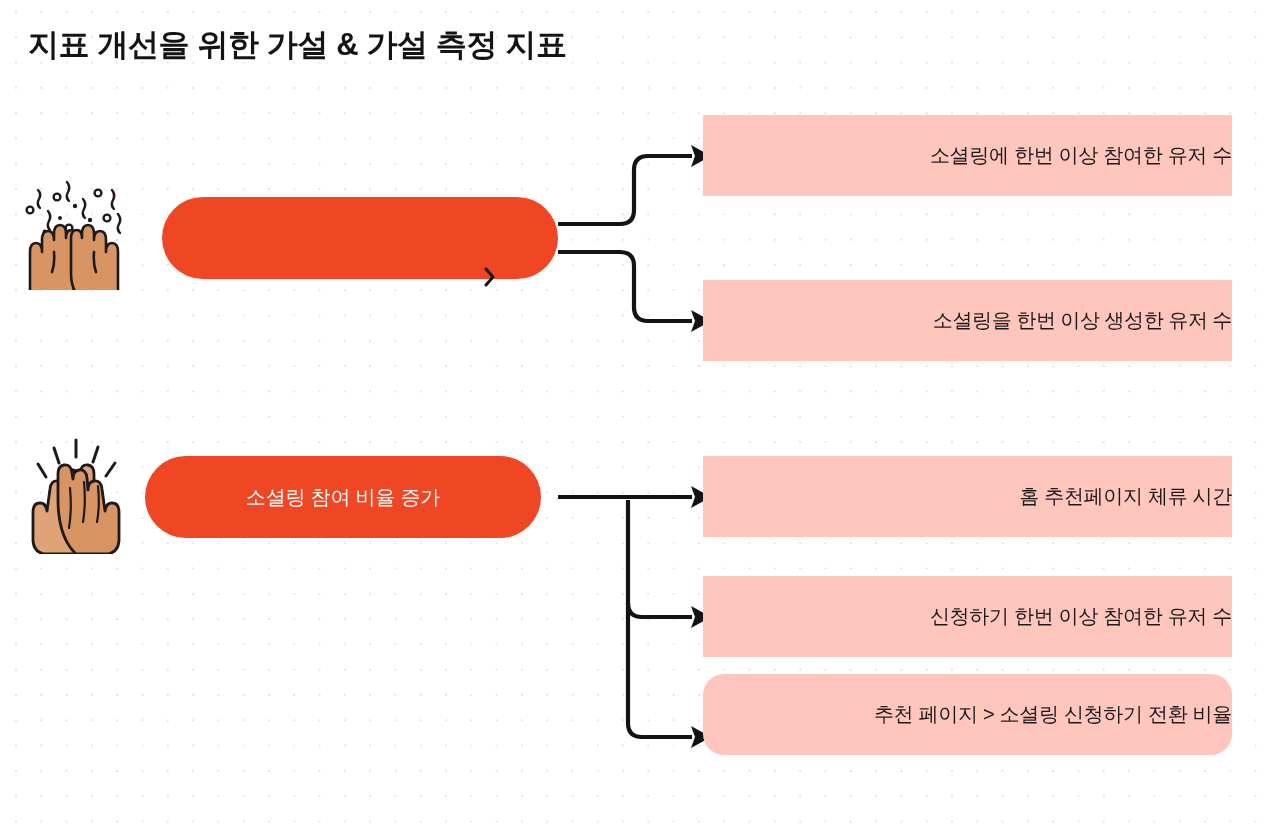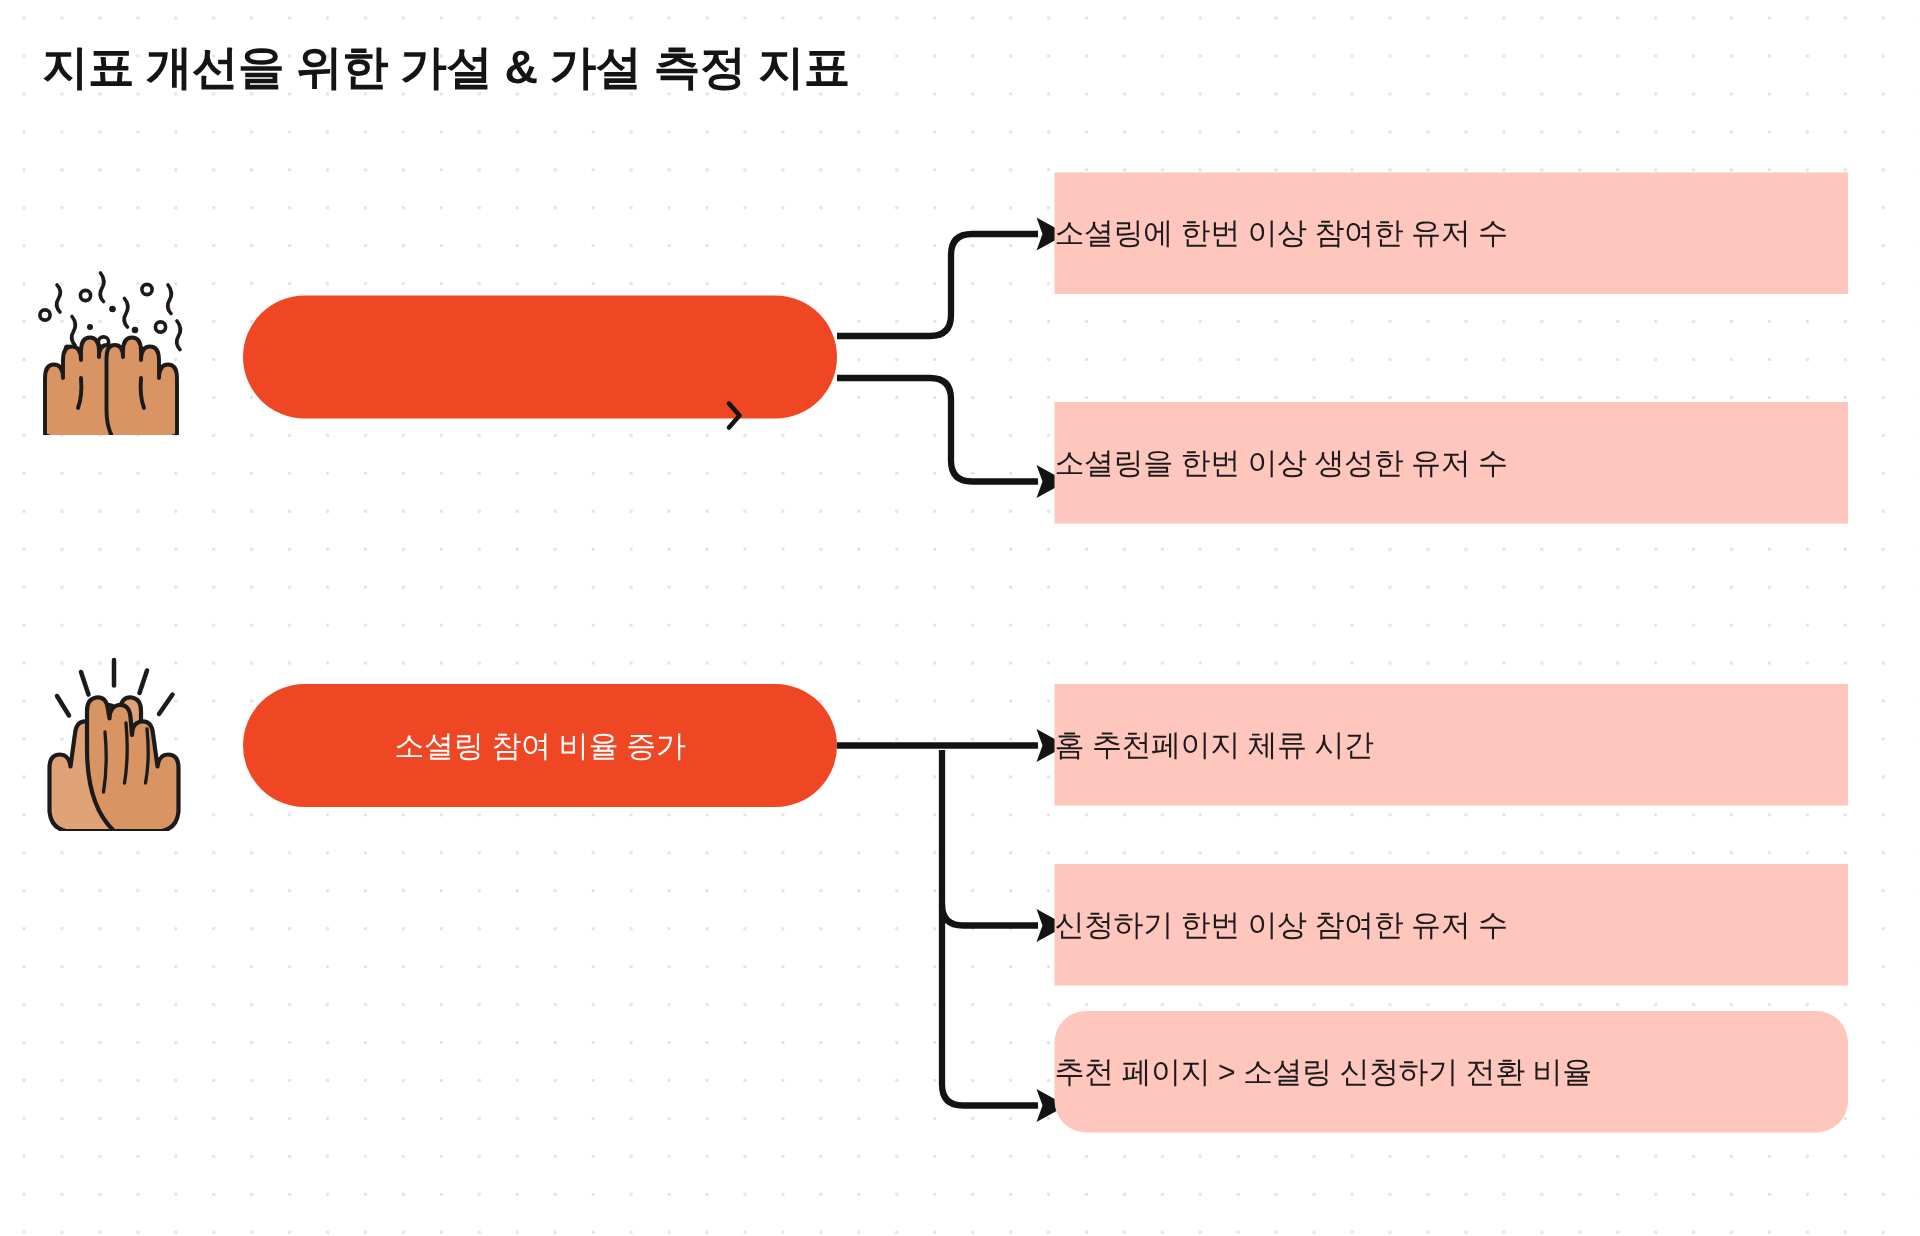--- a/index.html
+++ b/index.html
@@ -59,21 +59,21 @@
     display: flex;
     align-items: center;
     justify-content: center;
     color: #ffffff;
     font-size: 20px;
     font-weight: 400;
     letter-spacing: -0.2px;
     white-space: nowrap;
   }
   #pill-0 { left: 162px; top: 197px; }
-  #pill-1 { left: 162px; top: 456px; }
+  #pill-1 { left: 145px; top: 456px; }
 
   .pill-chevron {
     position: absolute;
     left: 322px;
     top: 70px;
     width: 12px;
     height: 20px;
     overflow: hidden;
     pointer-events: none;
   }
@@ -81,29 +81,29 @@
 
   
   .metric-box {
     position: absolute;
     left: 703px;
     width: 529px;
     height: 81px;
     background: #ffc6be;
     display: flex;
     align-items: center;
-    justify-content: flex-start;
+    justify-content: flex-end;
     color: #1b1b1b;
     font-size: 20px;
     font-weight: 400;
     letter-spacing: -0.3px;
     white-space: nowrap;
   }
   #metric-0 { top: 115px; }
-  #metric-1 { top: 268px; }
+  #metric-1 { top: 280px; font-family: Liberation Serif, serif; }
   #metric-2 { top: 456px; }
   #metric-3 { top: 576px; }
   #metric-4 { top: 674px; border-radius: 21px; }
 
   
   #connectors {
     position: absolute;
     left: 0; top: 0;
     width: 1280px;
     height: 824px;

